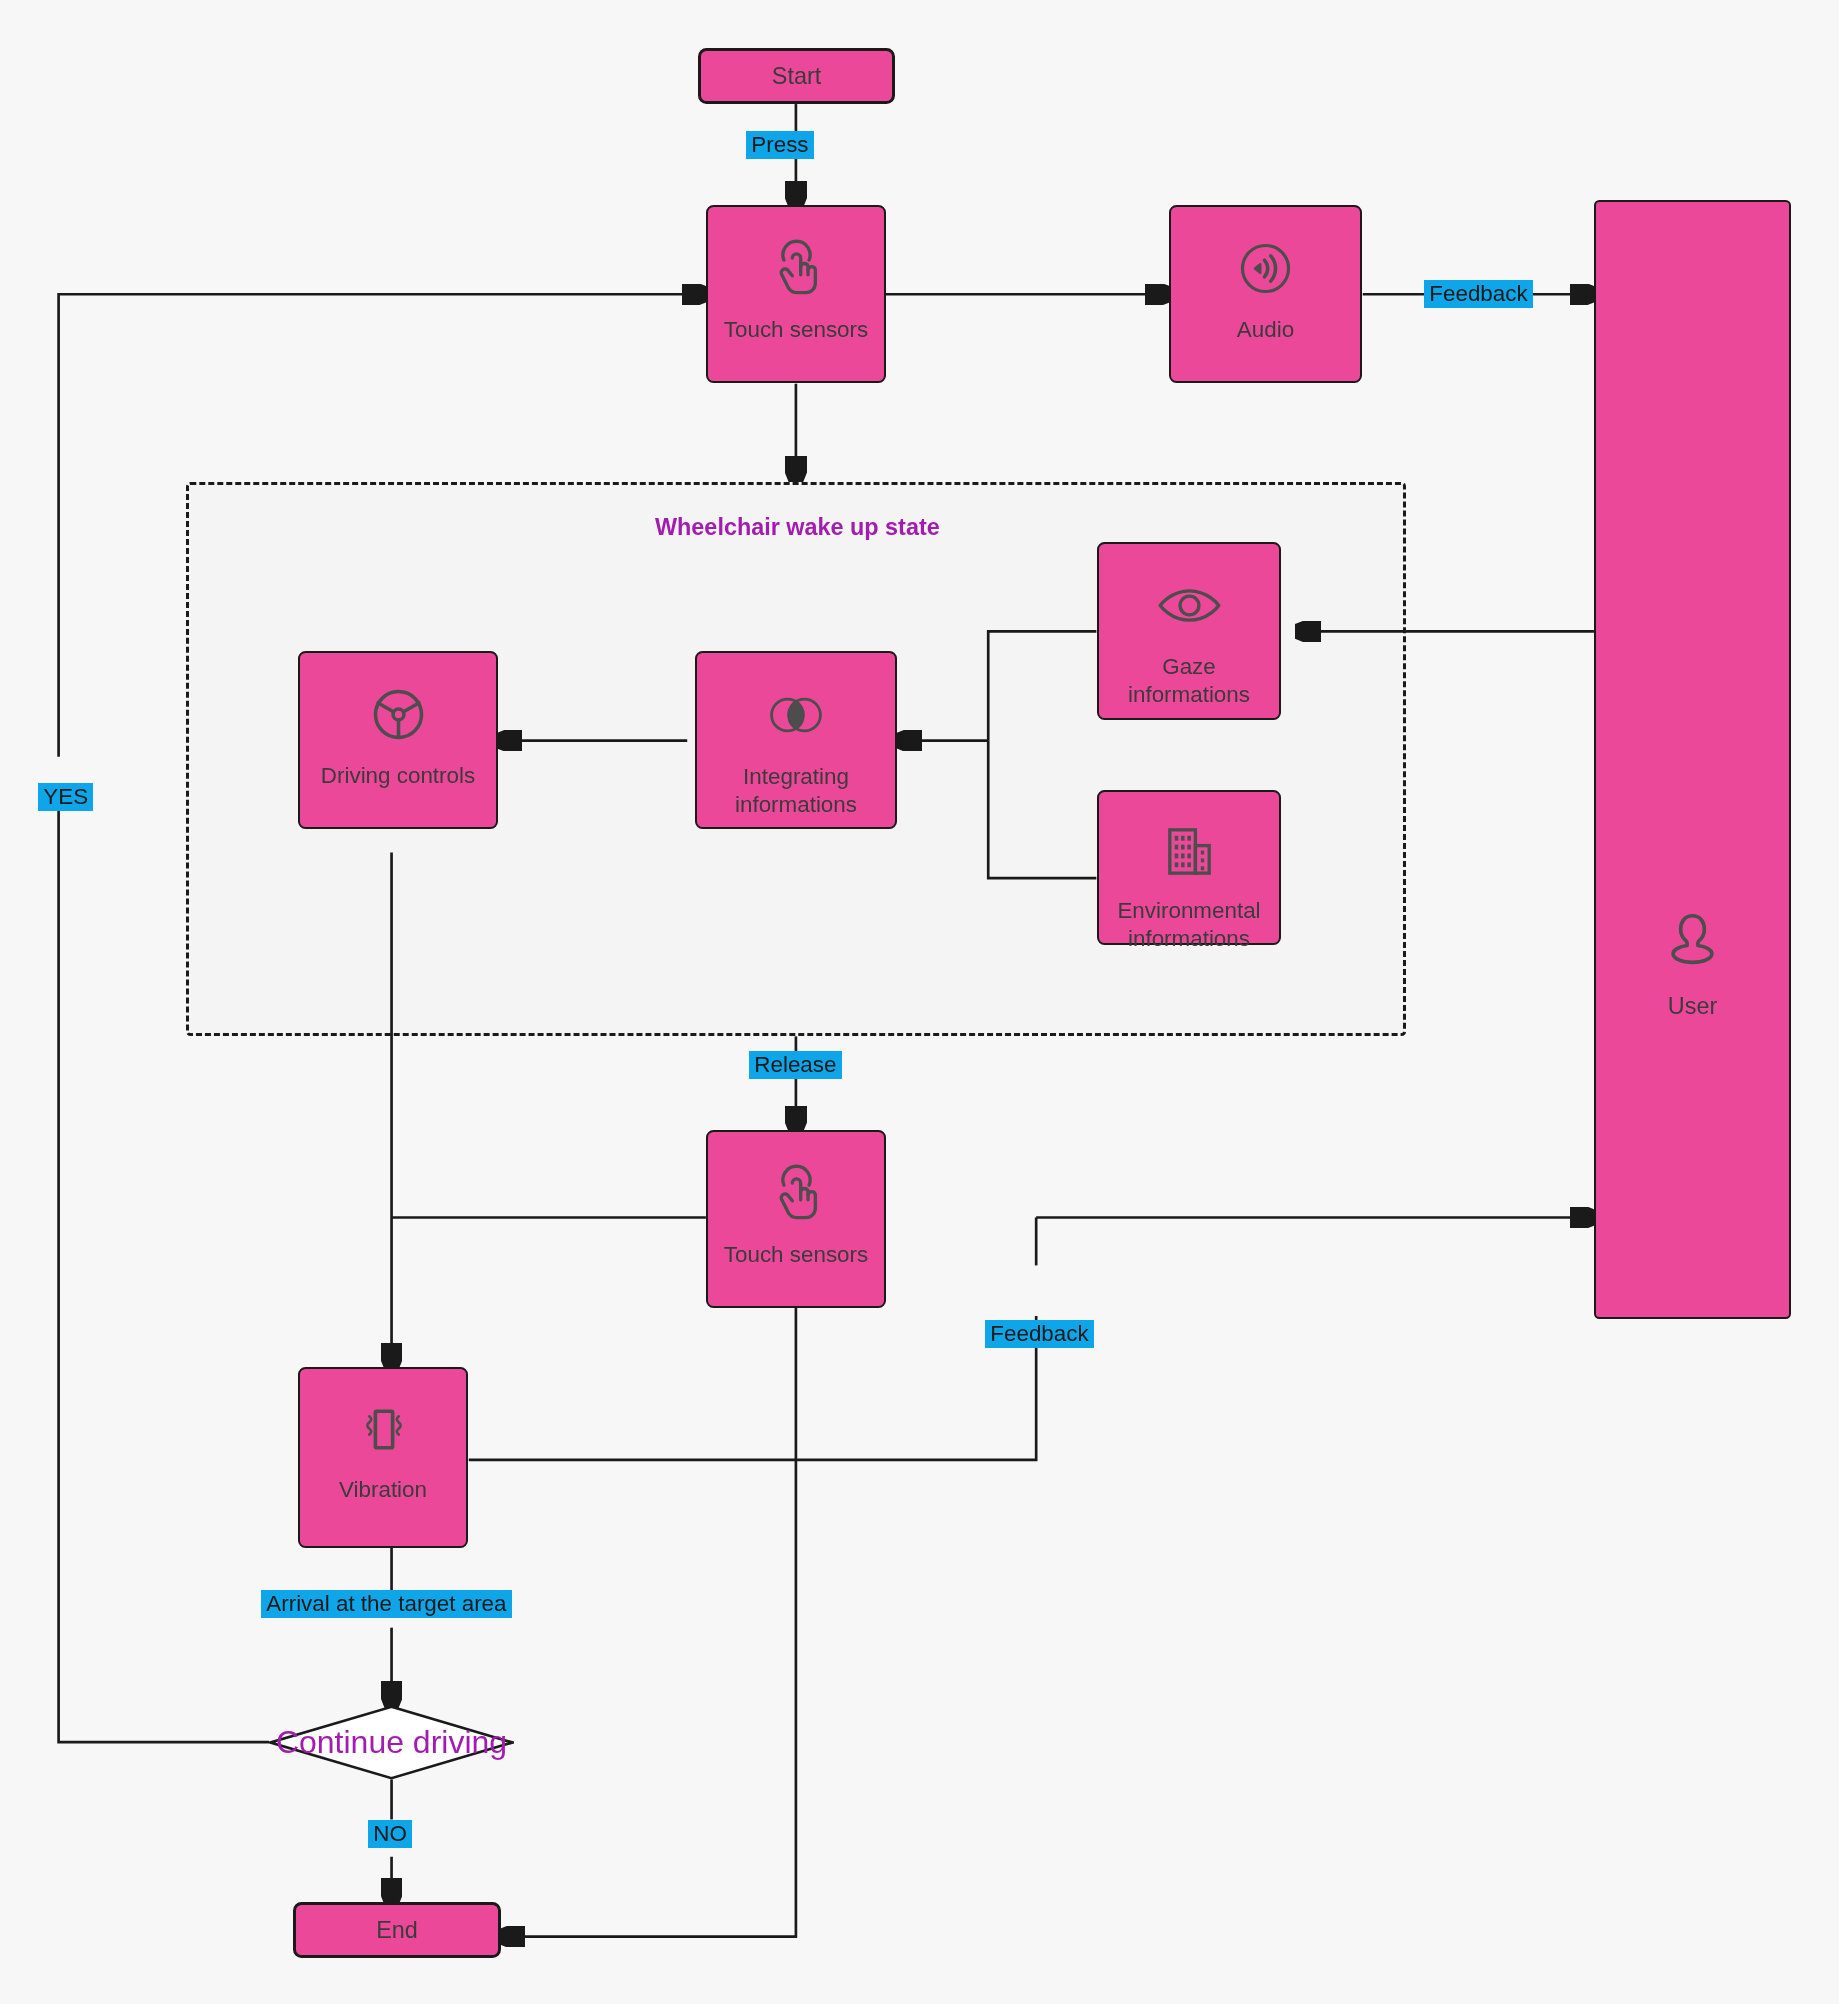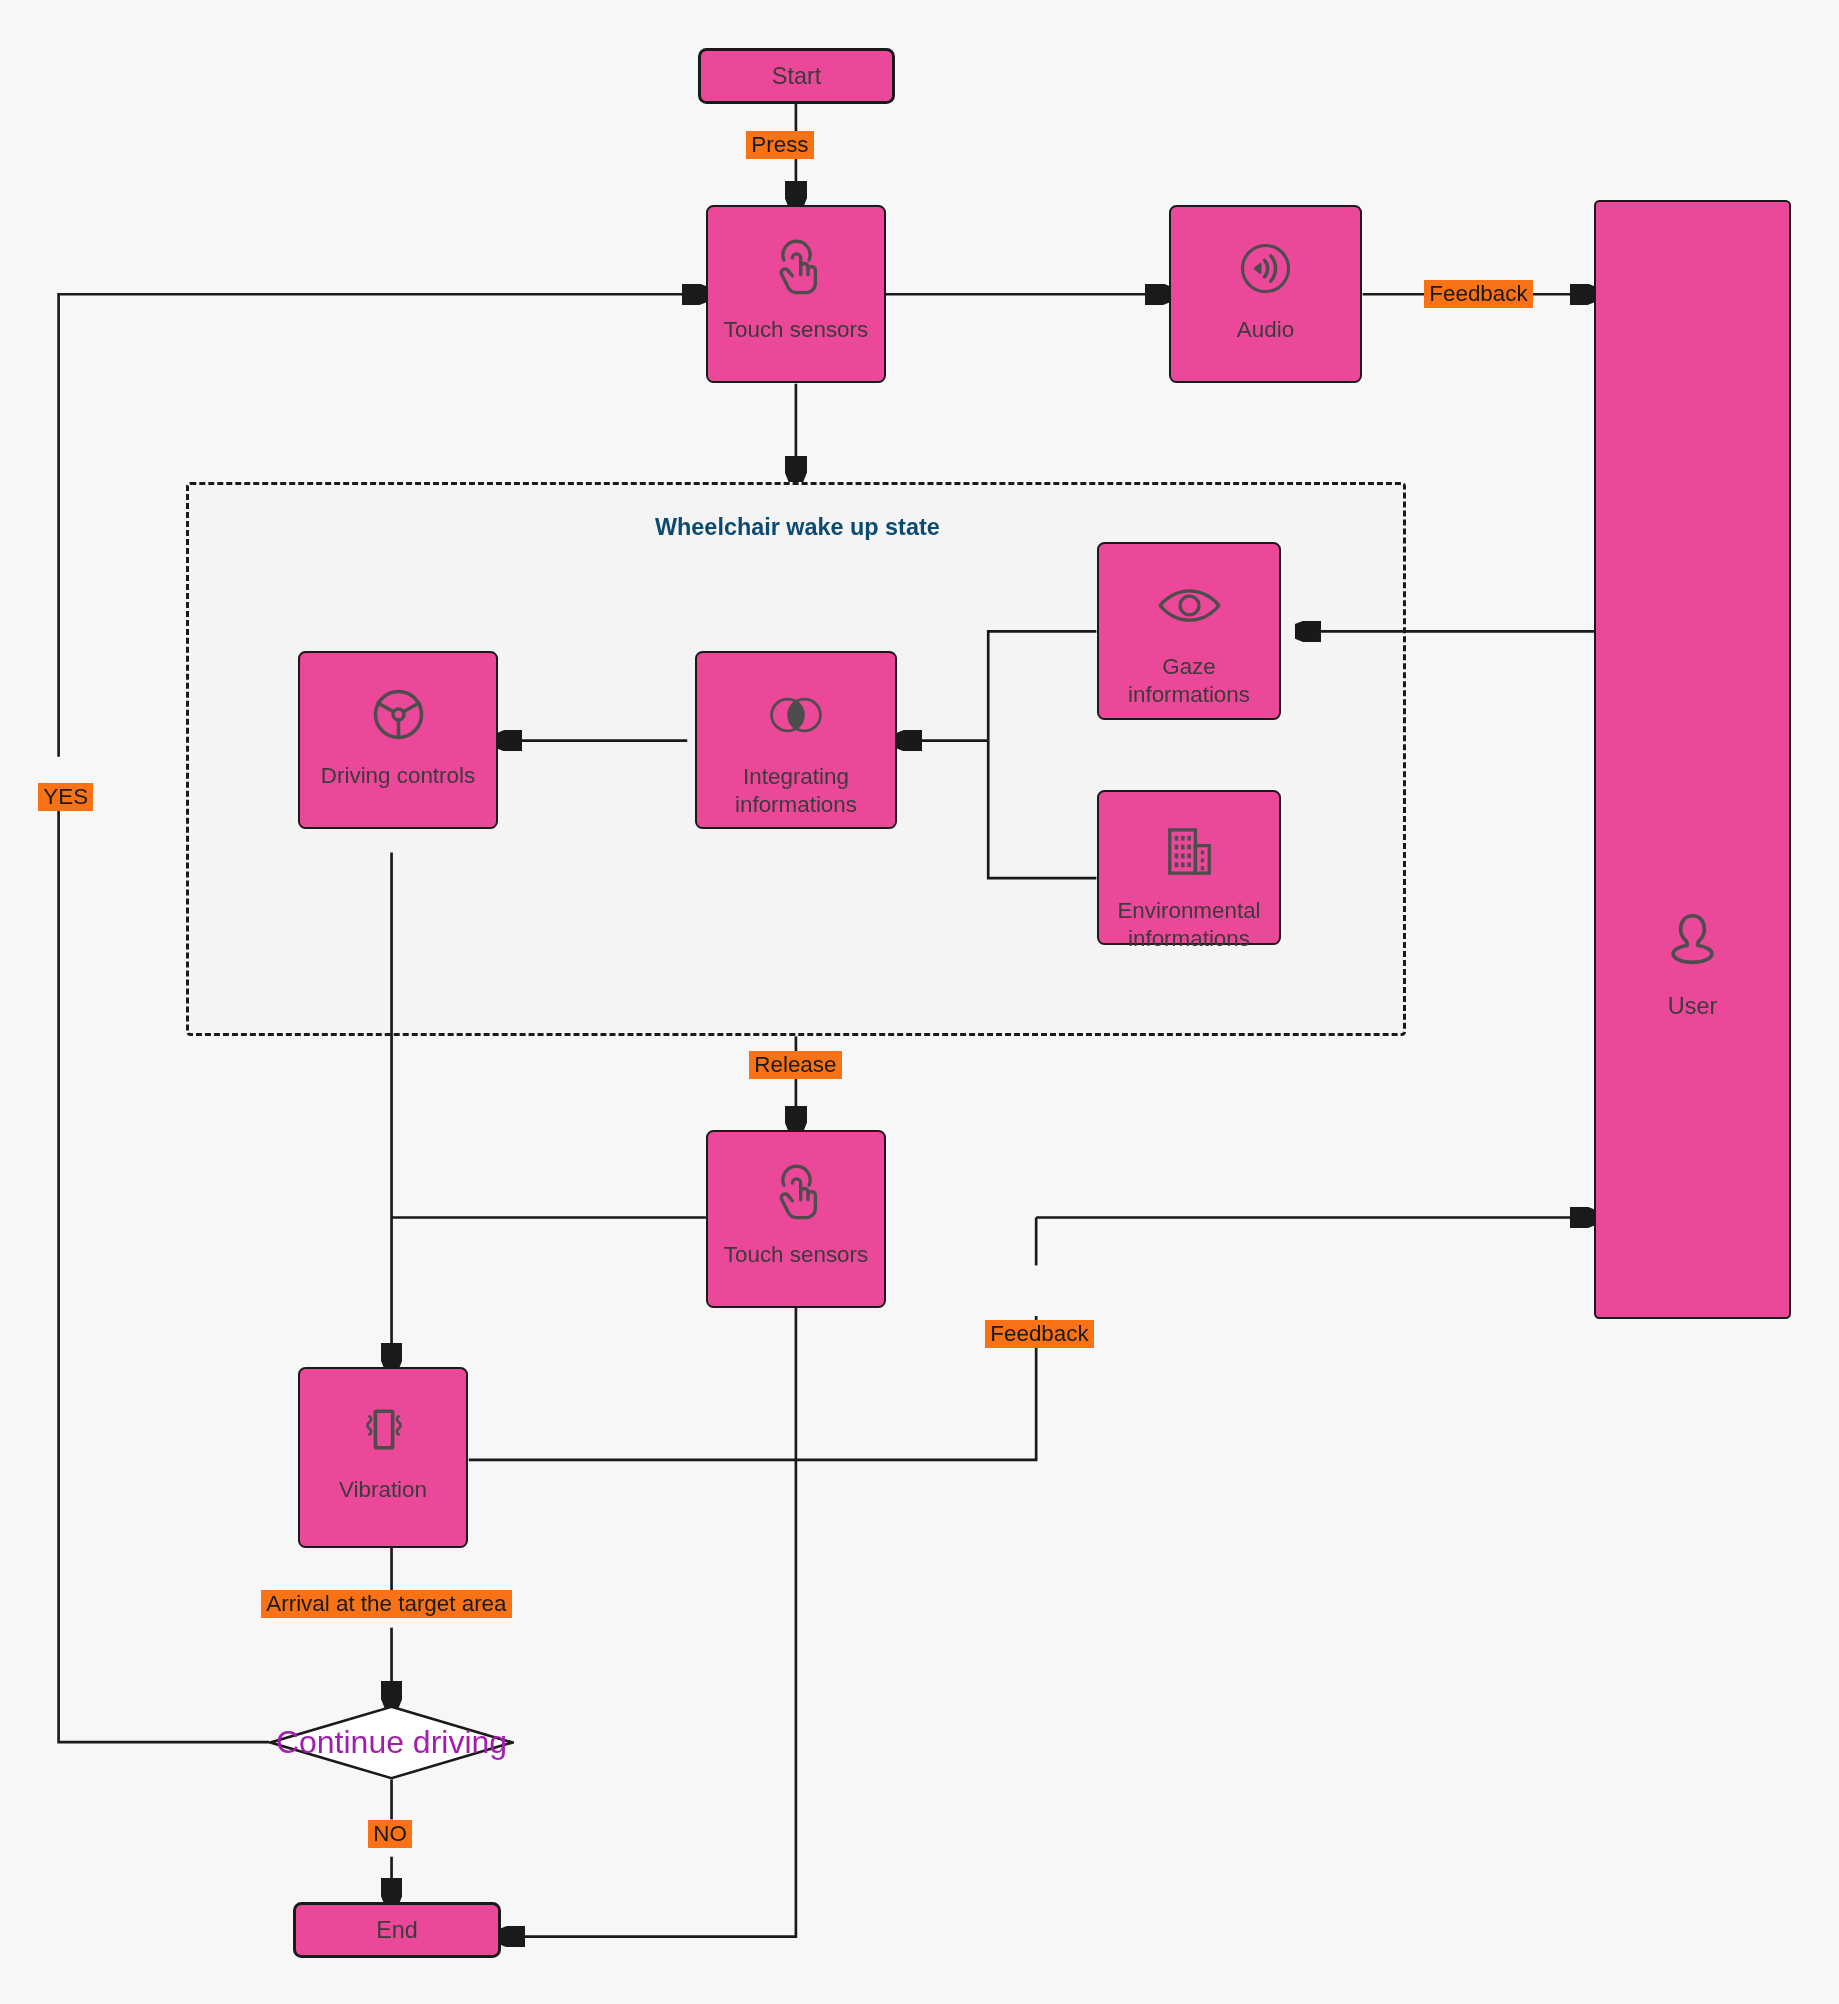--- a/index.html
+++ b/index.html
@@ -58,41 +58,41 @@
     position:absolute;
     box-sizing:border-box;
     border:3.2px dashed #1a1a1a;
     border-radius:4.3px;
     background:rgba(0,0,0,0.012);
   }
   .group-title{
     position:absolute;
     font-size:23.4px;
     font-weight:bold;
-    color:#0c4a6e;
+    color:#a21caf;
     white-space:nowrap;
   }
 
   
   .diamond{
     position:absolute;
   }
   .diamond svg{display:block;}
   .diamond .dlabel{
     position:absolute;inset:0;
     display:flex;align-items:center;justify-content:center;
     font-size:32px;color:#a21caf;
   }
 
   
   .elabel{
     position:absolute;
     font-size:22.4px;
     color:#1a1a1a;
-    background:#f97316;
+    background:#0ea5e9;
     padding:1.1px 5.3px;
     white-space:nowrap;
     line-height:25.6px;
   }
 
   
   #wires{position:absolute;left:0;top:0;width:1839px;height:2005px;}
   #wires path,#wires line{
     fill:none;stroke:#1a1a1a;stroke-width:5;
   }

